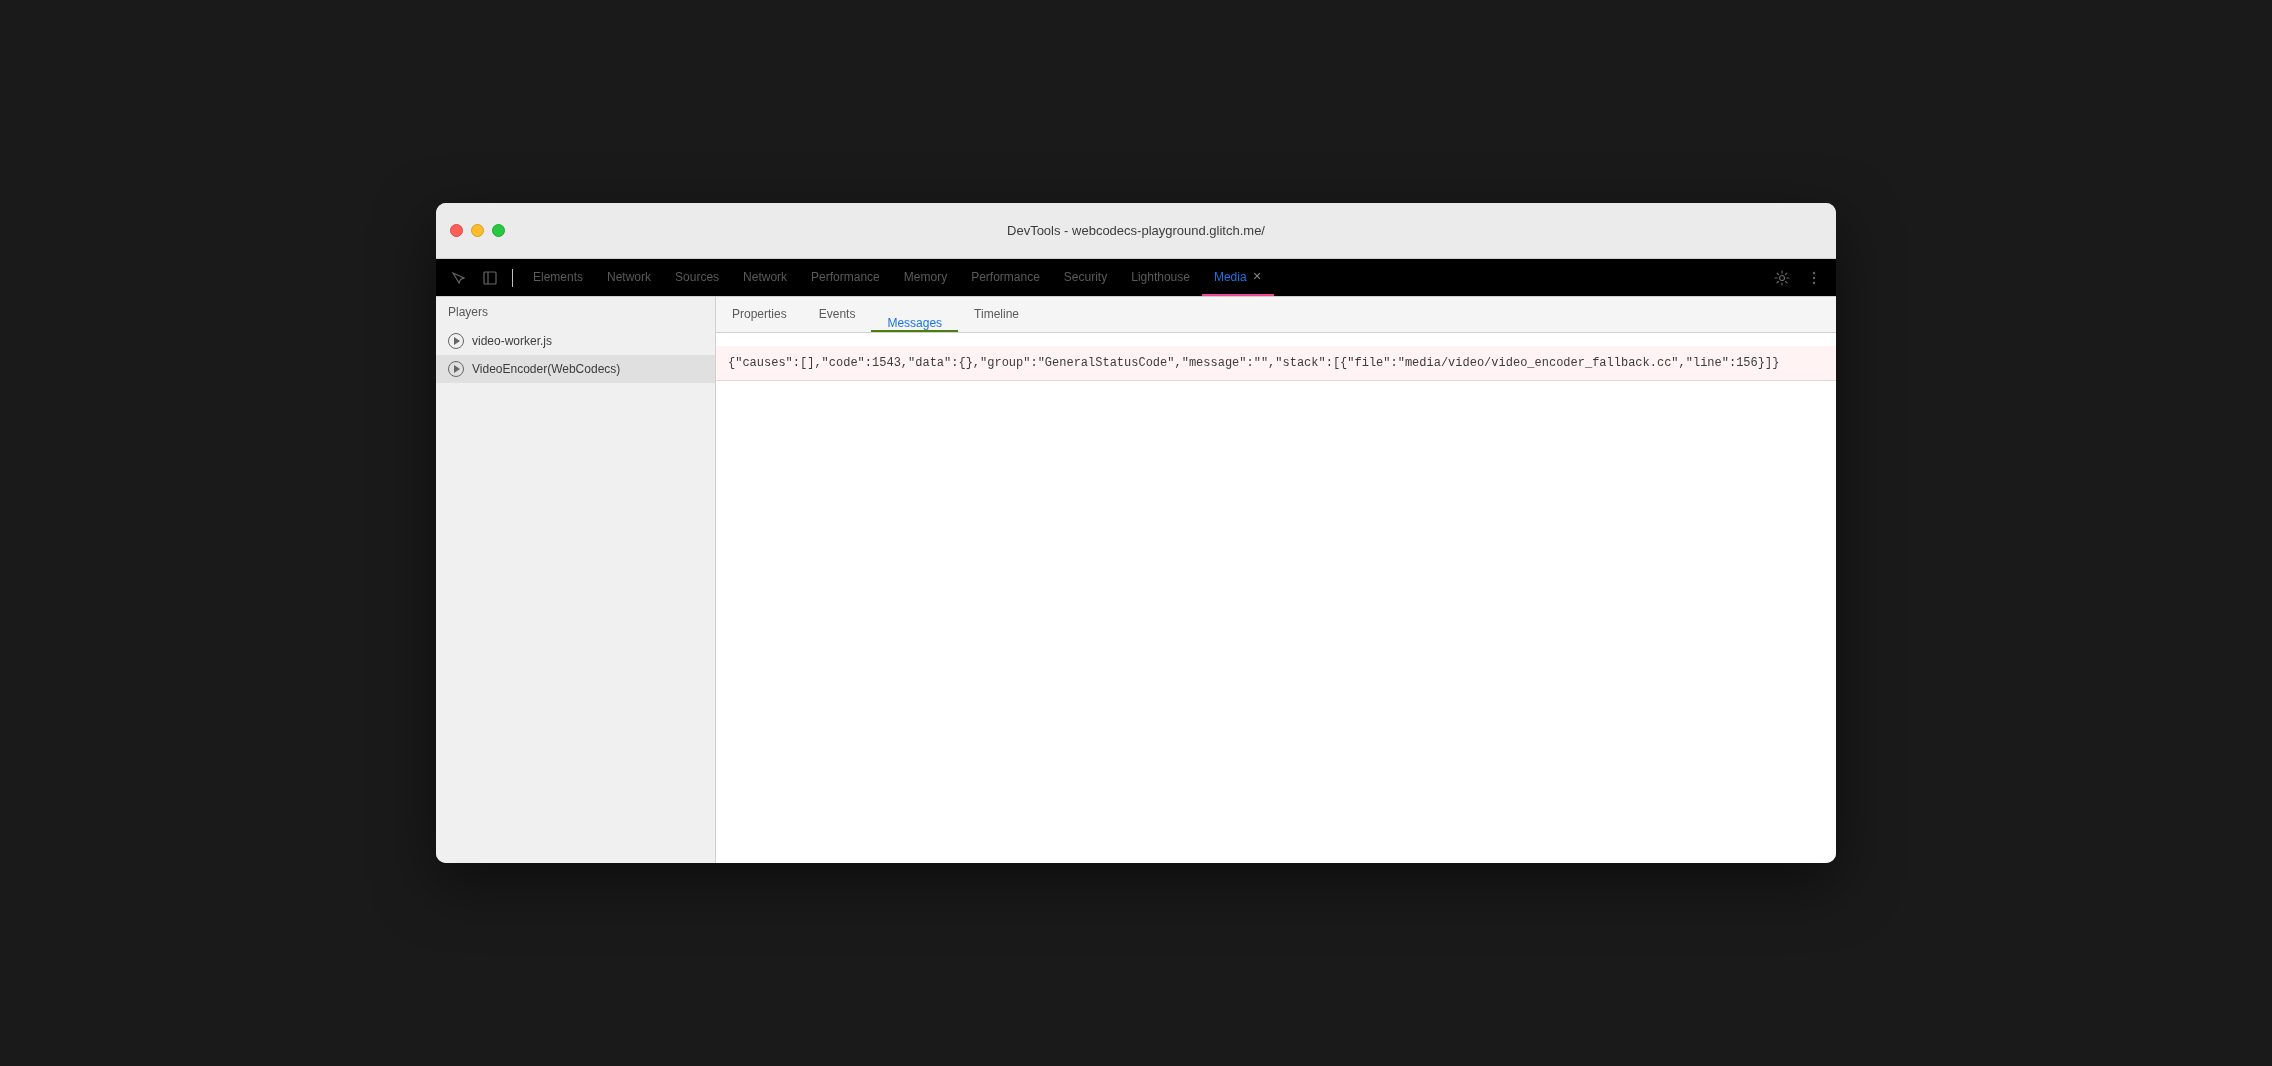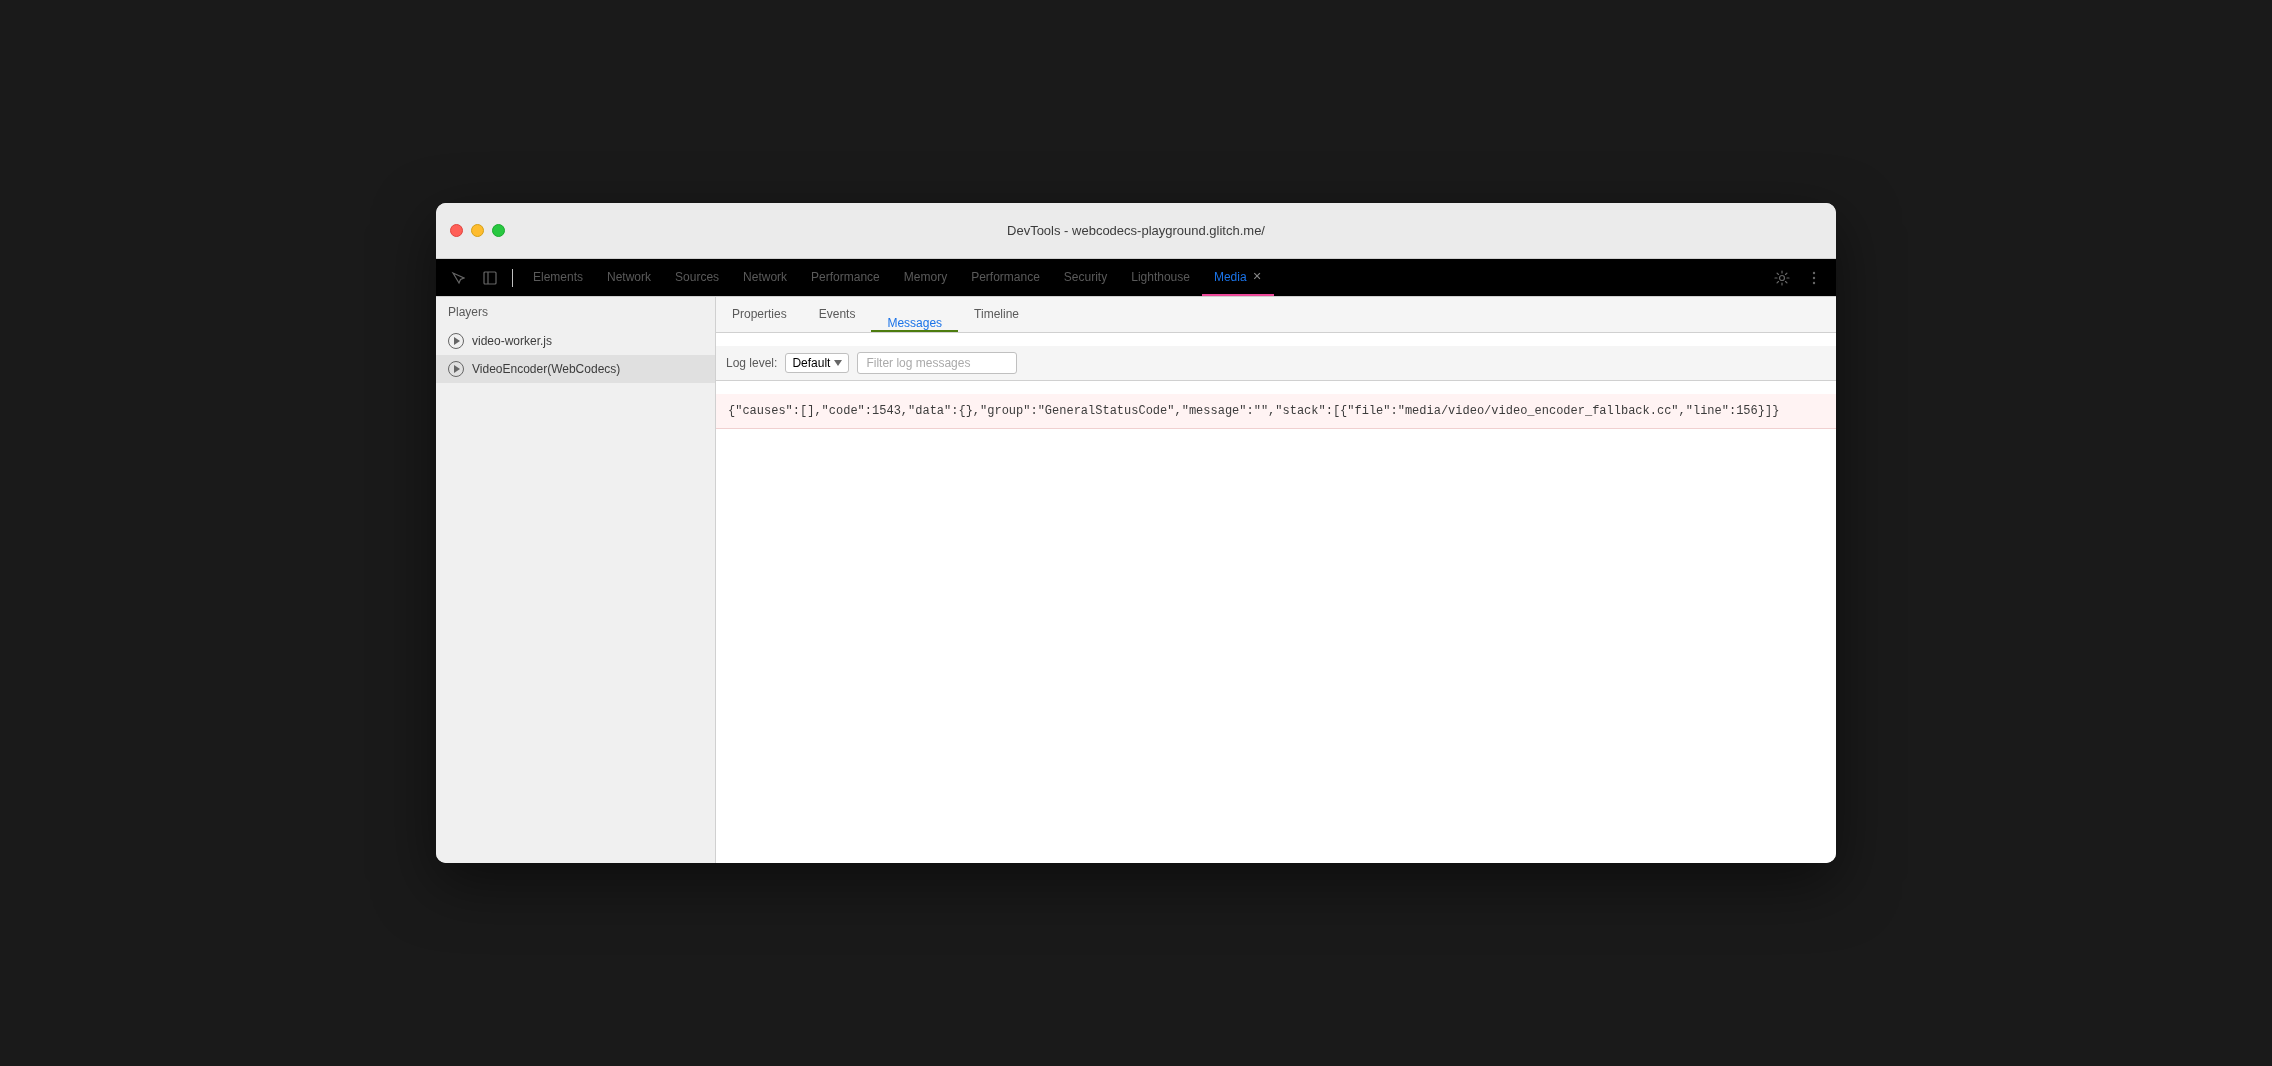--- a/index.html
+++ b/index.html
@@ -410,30 +410,20 @@
           <span>Events</span>
         </div>
         <div class="sub-tab active">
           <span>Messages</span>
         </div>
         <div class="sub-tab">
           <span>Timeline</span>
         </div>
       </div>
 
-      <div class="filter-bar">
-        <span class="log-level-label">Log level:</span>
-        <div class="log-level-select">
-          <span>Default</span>
-          <svg width="8" height="6" viewBox="0 0 8 6" fill="#666">
-            <path d="M0 0L4 6L8 0H0Z"></path>
-          </svg>
-        </div>
-        <input class="filter-input" type="text" placeholder="Filter log messages" style="">
-      </div>
 
       <div class="messages-area">
         <div class="message-row error">
           <span>{"causes":[],"code":1543,"data":{},"group":"GeneralStatusCode","message":"","stack":[{"file":"media/video/video_encoder_fallback.cc","line":156}]}</span>
         </div>
       </div>
 
     </div>
   </div>
 </div>

